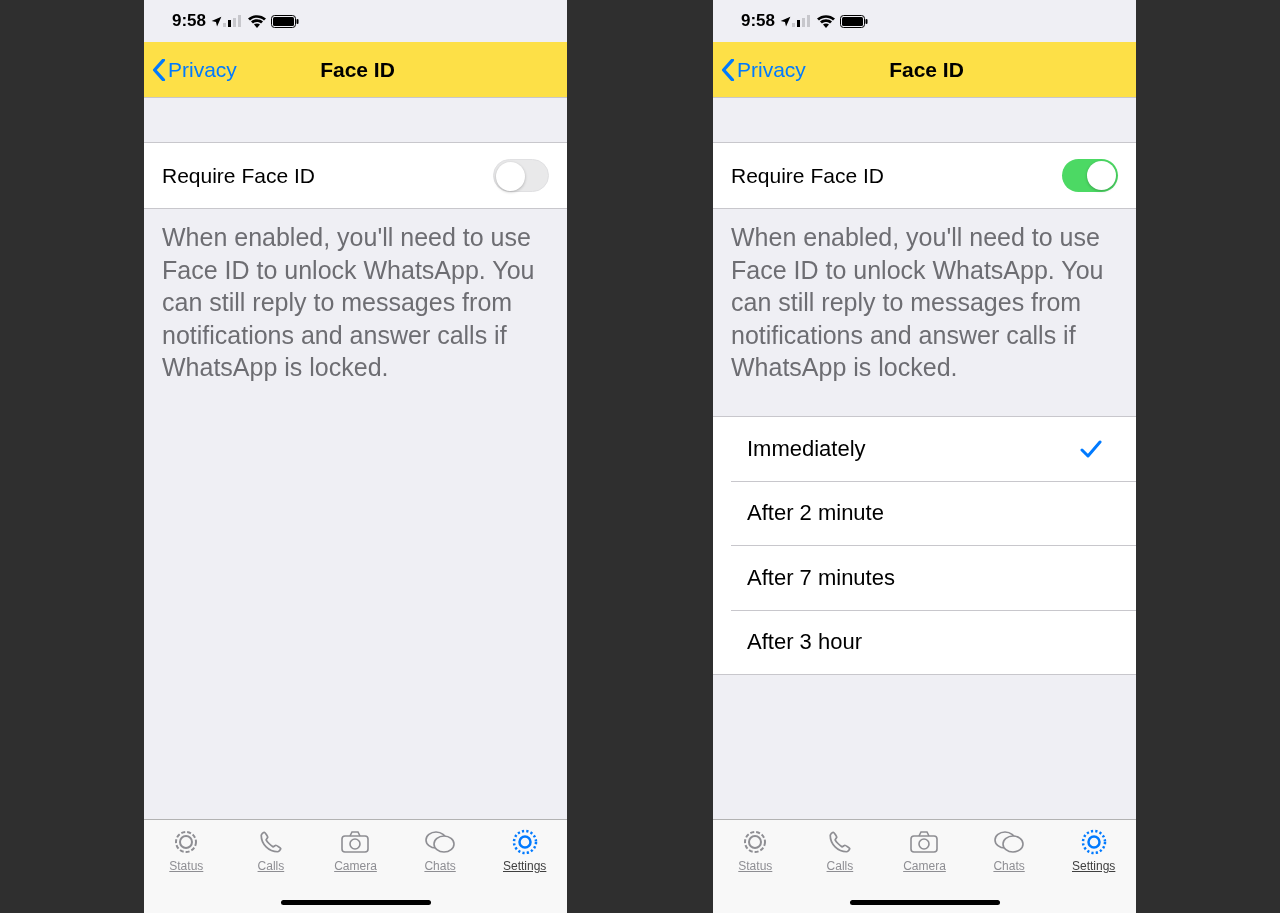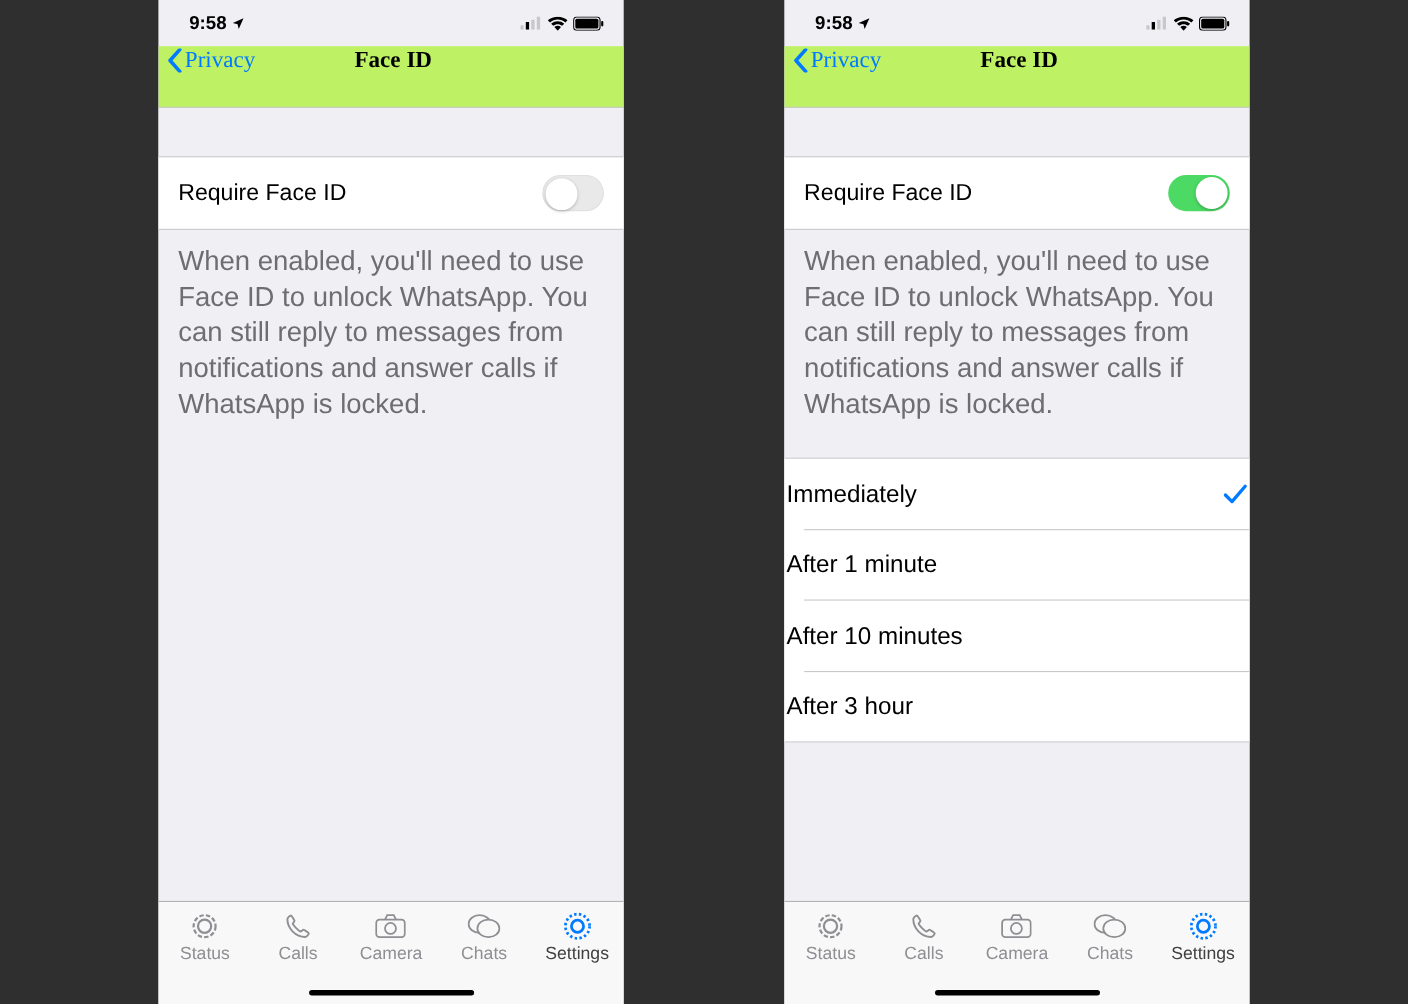--- a/index.html
+++ b/index.html
@@ -21,37 +21,36 @@
     position: relative;
     display: flex;
     flex-direction: column;
     overflow: hidden;
   }
   
   .status-bar {
     height: 42px;
     display: flex;
     align-items: center;
-    justify-content: space-between;
+    justify-content: flex-start;
     padding: 0 18px 0 28px;
     font-size: 17px;
     font-weight: 600;
     color: #000;
   }
   .status-left { display: flex; align-items: center; gap: 4px; }
   .status-right { display: flex; align-items: center; gap: 5px; }
   
   .nav-bar {
     height: 56px;
     border-bottom: 1px solid #c8c7cc;
     display: flex;
-    align-items: flex-start;
+    align-items: center;
     position: relative;
-    background: #bef264;
-    font-family: Liberation Serif, serif;
+    background: #fde047;
   }
   .back-btn {
     display: flex;
     align-items: center;
     color: #007aff;
     font-size: 21px;
     padding-left: 8px;
     font-weight: 400;
   }
   .nav-title {
@@ -94,38 +93,39 @@
     position: absolute; top: 2px; width: 29px; height: 29px; border-radius: 50%;
     background: #fff; box-shadow: 0 1px 3px rgba(0,0,0,.25);
   }
   .switch-off .knob{ left: 2px; }
   .switch-on  .knob{ right: 2px; }
   
   .option-list { background:#fff; margin-top: 32px; border-top:0.5px solid #c8c7cc; border-bottom:0.5px solid #c8c7cc;}
   .option-row {
     min-height: 64px;
     display:flex; align-items:center; justify-content:space-between;
-    padding: 0 2px; font-size:22px; color:#000;
+    padding: 0 34px; font-size:22px; color:#000;
   }
   .option-sep { height:0.5px; background:#c8c7cc; margin-left:18px;}
   .check { color:#007aff; }
   
   .tab-bar {
     height: 94px;
     border-top: 0.5px solid #b2b2b2;
     background: #f8f8f8;
     display: flex;
     justify-content: space-around;
     align-items: flex-start;
     padding-top: 8px;
   }
   .tab-item {
     display:flex; flex-direction:column; align-items:center; gap:3px;
-    color:#8e8e93; font-size:16px;
+    color:#8e8e93; font-size:12px;
     width: 20%;
+    text-decoration: underline;
   }
   .tab-item.active { color:#404040; }
   .tab-icon { height: 28px; display:flex; align-items:center; justify-content:center;}
   
   .home-ind {
     position:absolute; bottom:8px; left:50%; transform:translateX(-50%);
     width: 150px; height:5px; background:#000; border-radius:3px;
   }
   svg { display:block; }
 </style>
@@ -295,25 +295,25 @@
       <div class="option-row">
         <span>Immediately</span>
         <span class="check">
           <svg width="22" height="20" viewBox="0 0 22 20">
               <path d="M2 11 L8 17 L20 3" stroke="#007aff" stroke-width="3" fill="none" stroke-linecap="round" stroke-linejoin="round"></path>
             </svg>
         </span>
       </div>
       <div class="option-sep"></div>
       <div class="option-row">
-        <span>After 1 minute</span>
+        <span>After 2 minute</span>
       </div>
       <div class="option-sep"></div>
       <div class="option-row">
-        <span>After 10 minutes</span>
+        <span>After 7 minutes</span>
       </div>
       <div class="option-sep"></div>
       <div class="option-row">
         <span>After 3 hour</span>
       </div>
     </div>
   </div>
 
   <div class="tab-bar">
     <div class="tab-item">

